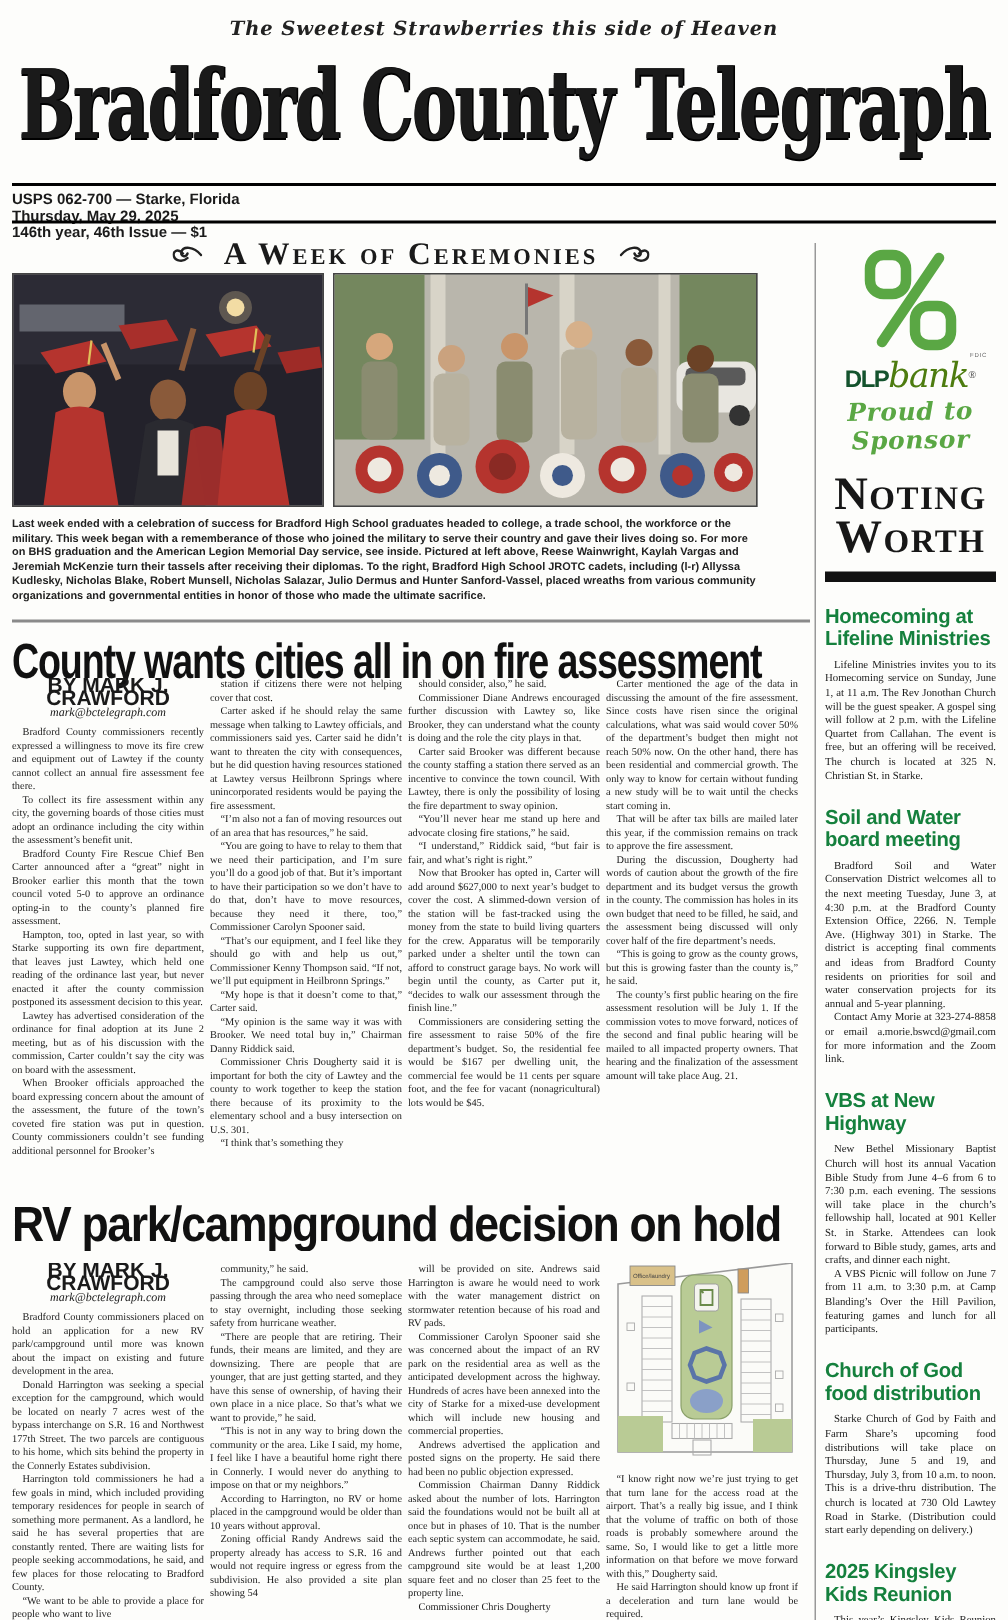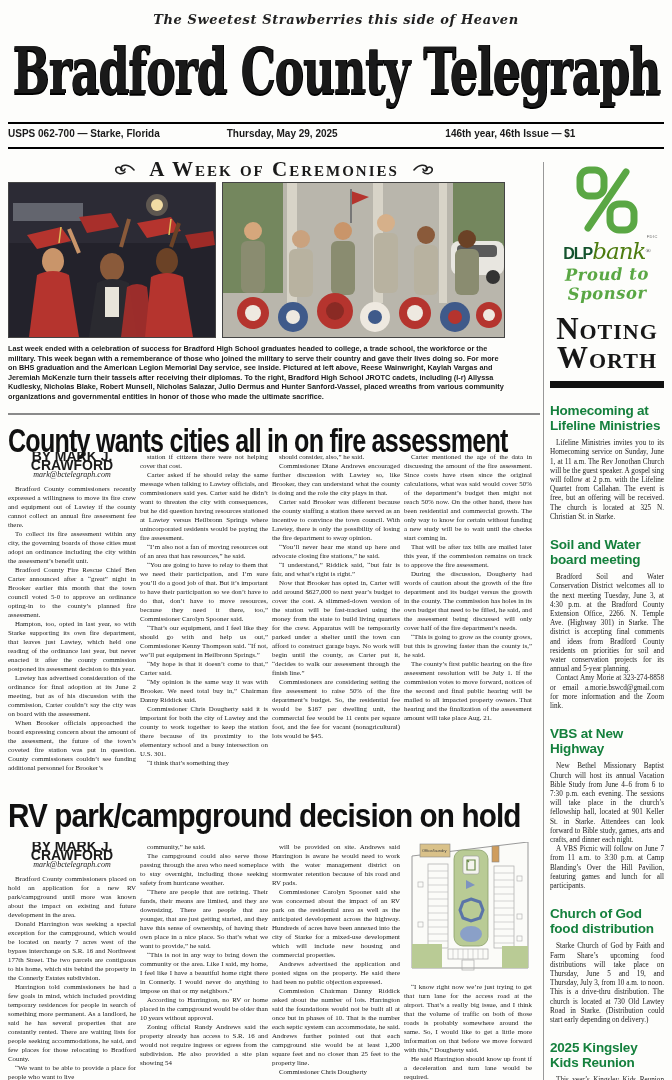--- a/index.html
+++ b/index.html
@@ -10,21 +10,21 @@
            font-family:"DejaVu Serif",serif;font-style:italic;font-weight:bold;
            font-size:13px;letter-spacing:.6px;color:#222;}
   .masthead{position:absolute;top:34px;left:0;width:672px;text-align:center;
             font-family:"DejaVu Serif",serif;font-weight:bold;font-size:44px;
             letter-spacing:-1px;white-space:nowrap;transform:scaleY(1.45);transform-origin:top center;
             text-shadow:1px 0 0 #000, 0 1px 0 #000;}
   .rule{position:absolute;left:8px;width:656px;background:#000;}
   .rule.r1{top:122px;height:2px;}
   .rule.r2{top:147px;height:2px;}
   .infoline{position:absolute;top:128px;left:8px;width:656px;display:flex;
-            font-family:"Liberation Sans",sans-serif;font-weight:bold;font-size:10px;}
+            font-family:"Liberation Sans",sans-serif;font-weight:bold;font-size:10px;flex-direction:column;}
   .infoline .c{flex:1;}
   .infoline .mid{text-align:left;}
   .infoline .right{text-align:left;}
   
   .cer-head{position:absolute;top:157px;left:8px;width:532px;text-align:center;
             font-family:"Liberation Serif",serif;font-weight:bold;font-variant:small-caps;
             font-size:21px;letter-spacing:2px;display:flex;align-items:center;justify-content:center;gap:14px;}
   .photo{position:absolute;top:182px;border:1px solid #444;background:#888;}
   .photo.left{left:8px;width:206px;height:154px;}
   .photo.right{left:222px;width:281px;height:154px;}

